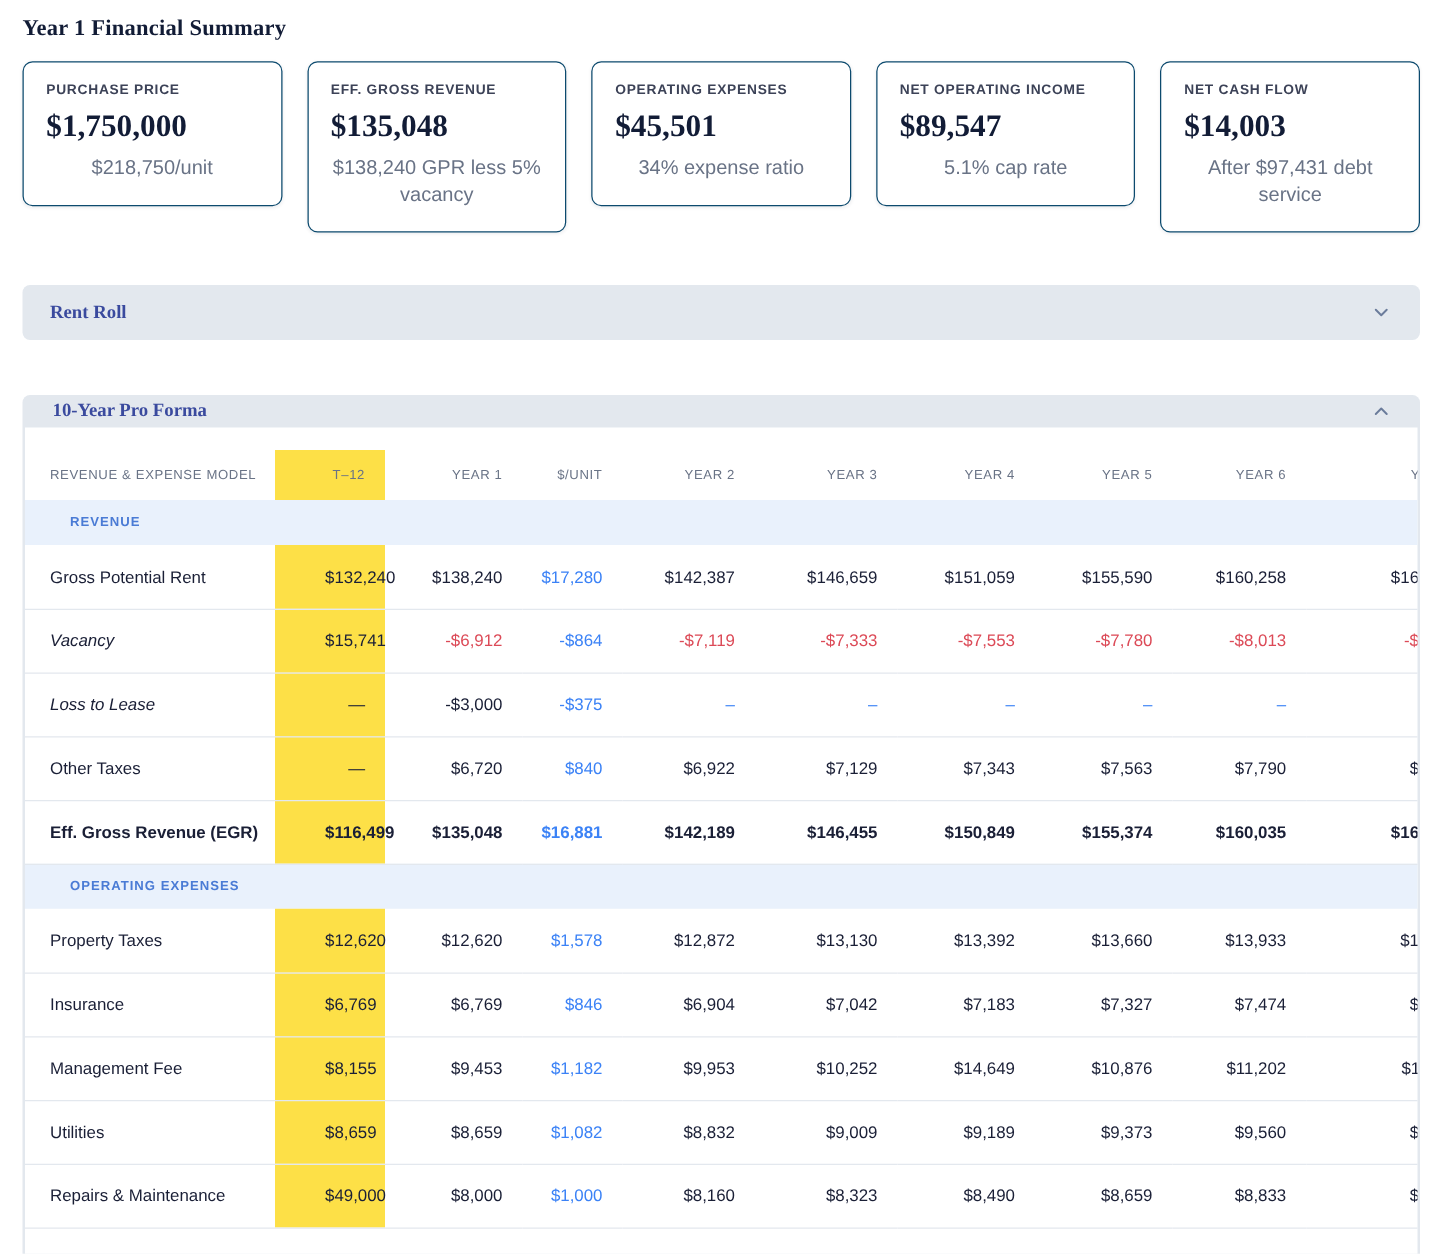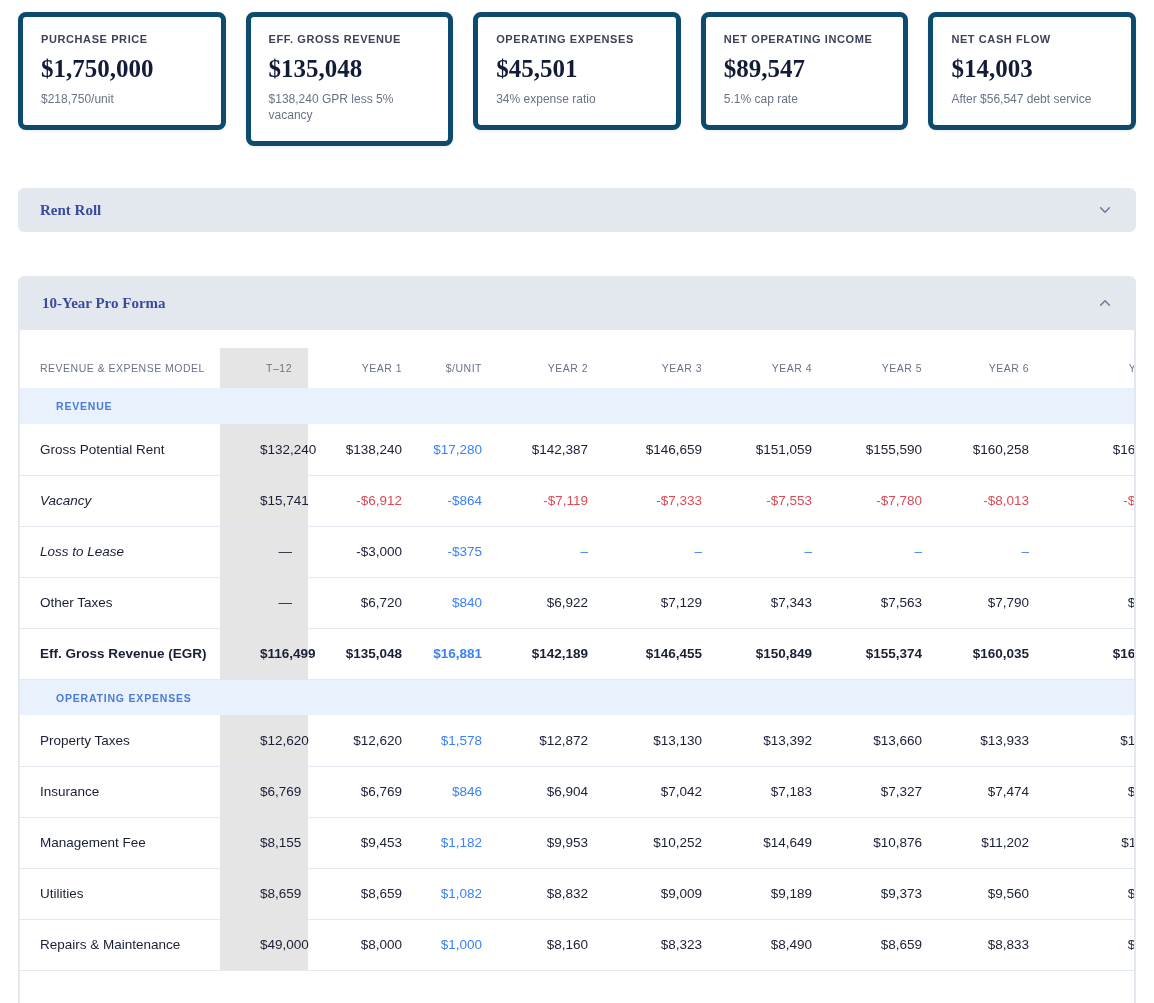--- a/index.html
+++ b/index.html
@@ -13,49 +13,49 @@
 
   .page-title {
     font-family:"Liberation Serif", serif;
     font-size:18px; font-weight:700; color:#121c36;
     margin:0 0 16px; letter-spacing:.2px;
   }
 
   
   .cards { display:flex; gap:20px; align-items:flex-start; margin-bottom:42px; }
   .card {
-    flex:1 1 0; background:#fff; border:5px solid #0c4a6e; border-radius:8px;
+    flex:1 1 0; background:#fff; border:1px solid #0c4a6e; border-radius:8px;
     padding:16px 18px 18px; box-shadow:0 1px 3px rgba(18,28,54,.08);
   }
   .card-label {
     font-size:11px; font-weight:700; letter-spacing:.6px;
     color:#3c4257; text-transform:uppercase;
   }
   .card-value {
     font-family:"Liberation Serif", serif;
     font-size:25px; font-weight:700; color:#121c36; margin-top:10px;
   }
-  .card-sub { font-size:12px; color:#697386; margin-top:8px; line-height:1.35; }
+  .card-sub { font-size:16px; color:#697386; margin-top:8px; line-height:1.35;text-align:center; }
 
   
   .section-bar {
     background:#e3e8ee; border-radius:6px; height:44px;
     display:flex; align-items:center; justify-content:space-between;
     padding:0 24px 0 22px; cursor:pointer;
   }
   .section-bar.standalone { margin-bottom:44px; }
   .section-title {
     font-family:"Liberation Serif", serif;
     font-size:15px; font-weight:700; color:#3a4a9e;
   }
   .chev { color:#6b7c9b; display:flex; align-items:center; }
 
   
   .panel { background:#e3e8ee; border-radius:6px; padding:0 2px 2px; }
-  .panel .section-bar { background:transparent; height:54px; padding:0 22px; }
+  .panel .section-bar { background:transparent; height:26px; padding:0 22px; }
   .table-wrap {
     background:#fff; border-radius:0 0 4px 4px;
     overflow:hidden; padding:18px 0 40px;
   }
 
   table { border-collapse:collapse; table-layout:fixed; width:1165px; }
   col.c-label { width:200px; } col.c-t12 { width:88px; }
   col.c-y1 { width:110px; }   col.c-unit { width:80px; }
   col.c-y2 { width:106px; }   col.c-y3 { width:114px; }
   col.c-y4 { width:110px; }   col.c-y5 { width:110px; }
@@ -65,37 +65,38 @@
     height:40px; font-size:10.5px; font-weight:400; letter-spacing:.5px;
     color:#697386; text-transform:uppercase; white-space:nowrap;
   }
   th.num, td.num { text-align:right; padding-right:16px; }
   th.labelcol, td.label { text-align:left; padding-left:20px; }
 
   tbody td {
     height:51px; font-size:13.5px; border-bottom:1px solid #e3e8ee;
     white-space:nowrap; color:#1a1f36;
   }
-  td.t12, th.t12 { background:#e5e5e5;padding-left:40px; }
+  td.t12, th.t12 { background:#fde047;padding-left:40px; }
   td.mut { color:#3b82f6; }
   td.neg { color:#dc4a57; }
   tr.italic td.label { font-style:italic; }
   tr.bold td { font-weight:700; }
 
   tr.band td {
     background:#e9f1fc; color:#4a7bd5; border-bottom:none;
     height:36px; font-size:10.5px; font-weight:700; letter-spacing:.8px;
     text-transform:uppercase; padding-left:36px; text-align:left;
   }
 </style>
 </head>
 <body>
 
 <div class="wrap">
 
+  <h1 class="page-title">Year 1 Financial Summary</h1>
 
   <div class="cards">
     <div class="card">
       <div class="card-label">Purchase Price</div>
       <div class="card-value">$1,750,000</div>
       <div class="card-sub">$218,750/unit</div>
     </div>
     <div class="card">
       <div class="card-label">Eff. Gross Revenue</div>
       <div class="card-value">$135,048</div>
@@ -107,21 +108,21 @@
       <div class="card-sub">34% expense ratio</div>
     </div>
     <div class="card">
       <div class="card-label">Net Operating Income</div>
       <div class="card-value">$89,547</div>
       <div class="card-sub">5.1% cap rate</div>
     </div>
     <div class="card">
       <div class="card-label">Net Cash Flow</div>
       <div class="card-value">$14,003</div>
-      <div class="card-sub">After $56,547 debt service</div>
+      <div class="card-sub">After $97,431 debt service</div>
     </div>
   </div>
 
   <div class="section-bar standalone">
     <span class="section-title">Rent Roll</span>
     <span class="chev">
       <svg width="14" height="14" viewBox="0 0 16 16">
           <path d="M3 5.5l5 5 5-5" fill="none" stroke="currentColor" stroke-width="1.8" stroke-linecap="round" stroke-linejoin="round"></path>
         </svg>
     </span>

